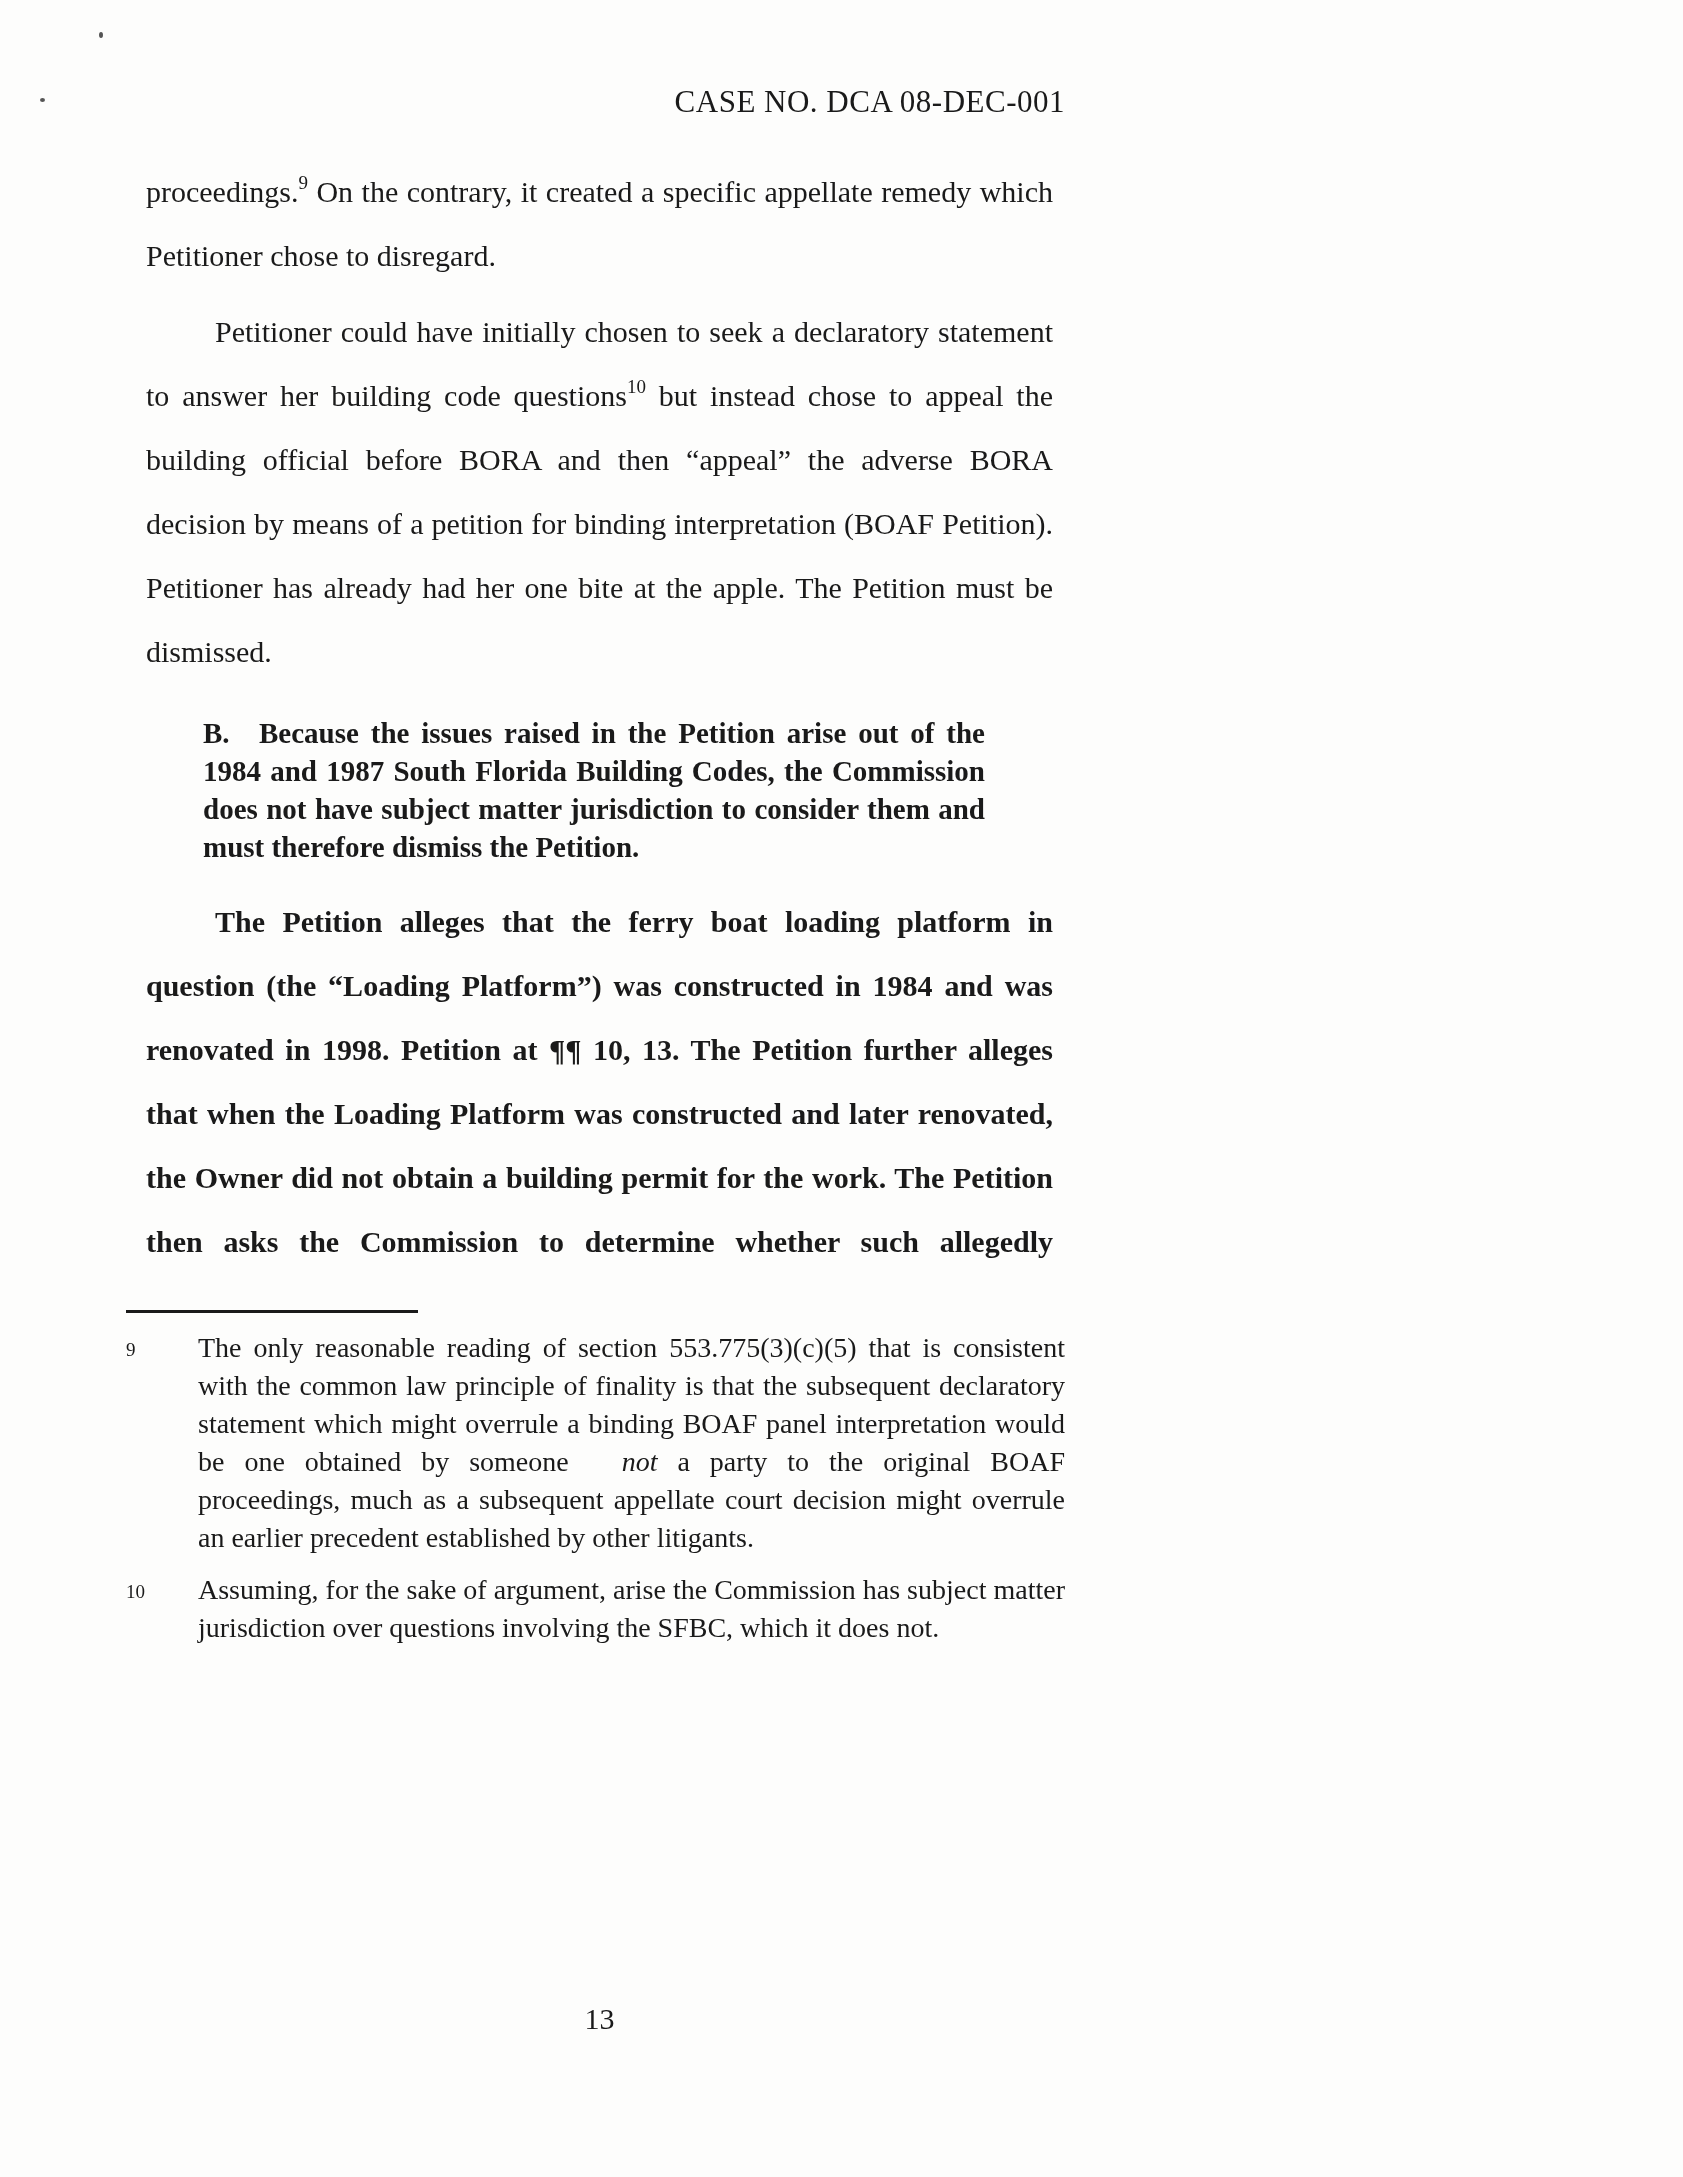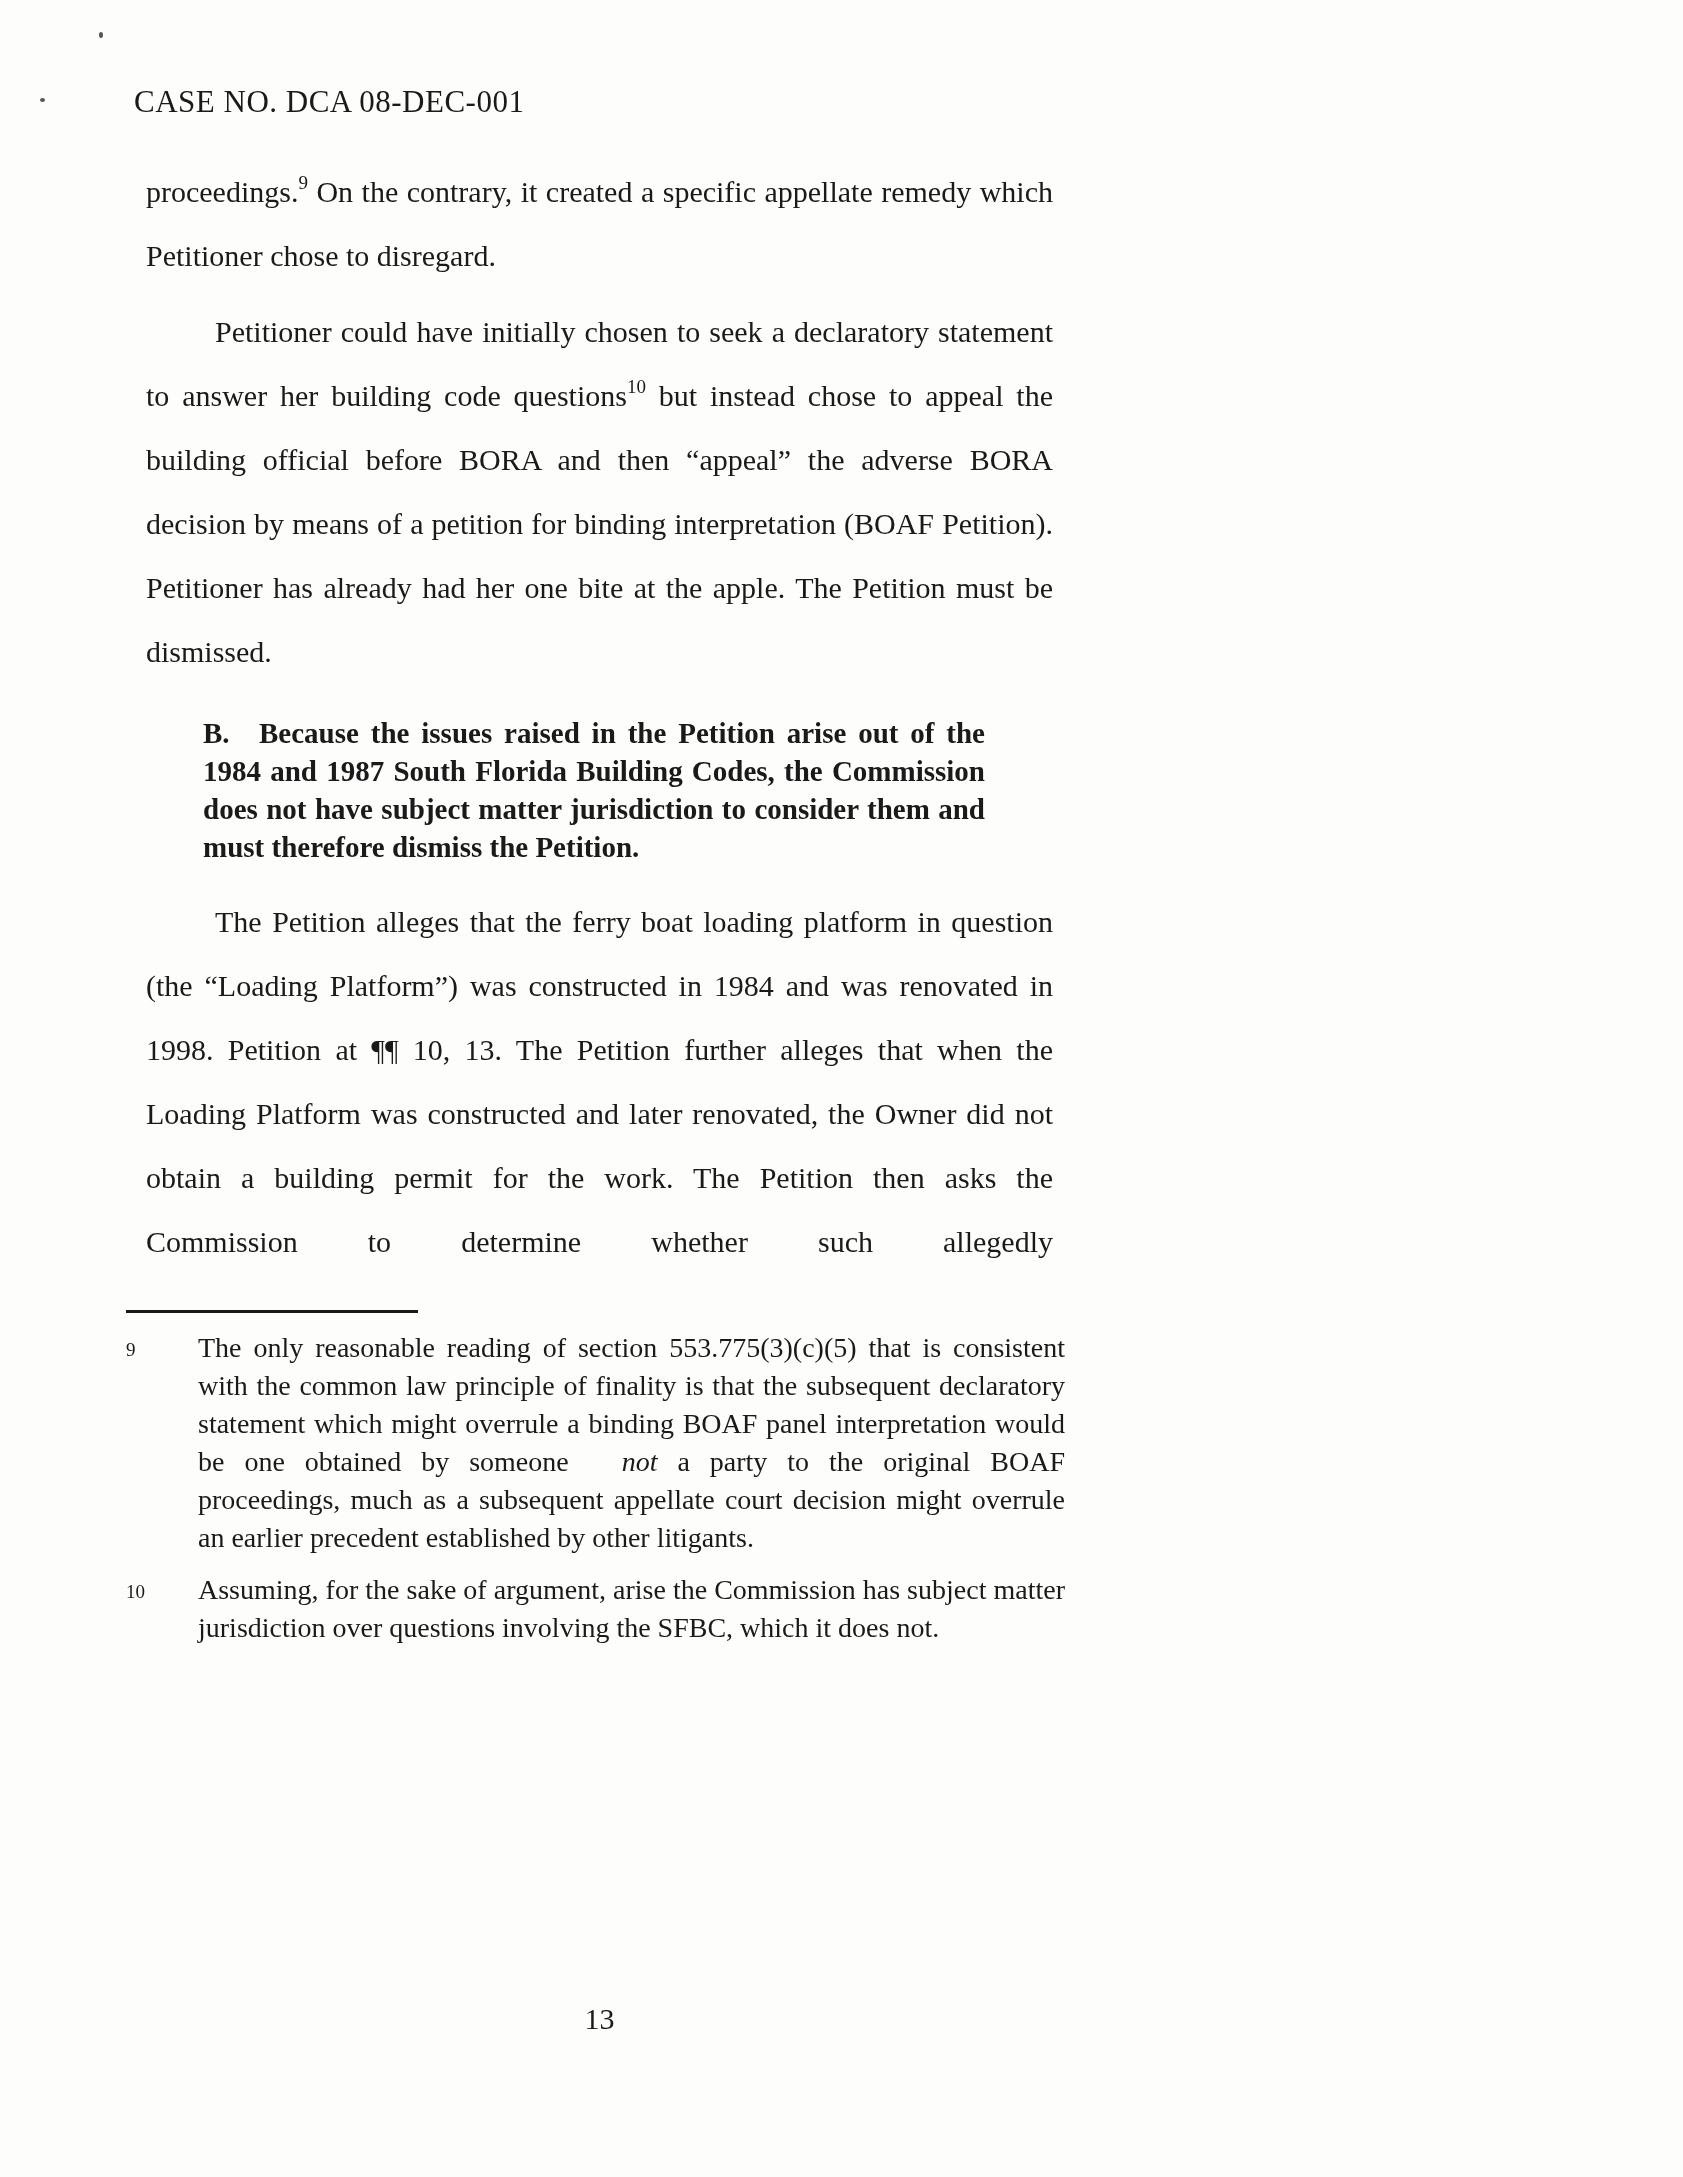--- a/index.html
+++ b/index.html
@@ -20,34 +20,35 @@
   .content {
     position: absolute;
     left: 134px;
     top: 0;
     width: 931px;
   }
   .case-number {
     margin-top: 84px;
     margin-bottom: 40px;
     font-size: 31px;
-    text-align: left;
+    text-align: right;
     letter-spacing: 0.5px;
   }
   .body-para {
     margin: 12px;
     font-size: 30px;
     line-height: 64px;
     text-align: justify;
   }
   .body-para.indent {
     text-indent: 69px;
   }
   .body-para.justify-last {
     text-align-last: justify;
+    font-weight: bold;
   }
   sup.fn-ref {
     font-size: 19px;
     line-height: 0;
     vertical-align: 13px;
   }
   .heading-b {
     position: relative;
     margin-top: 30px;
     margin-bottom: 24px;

